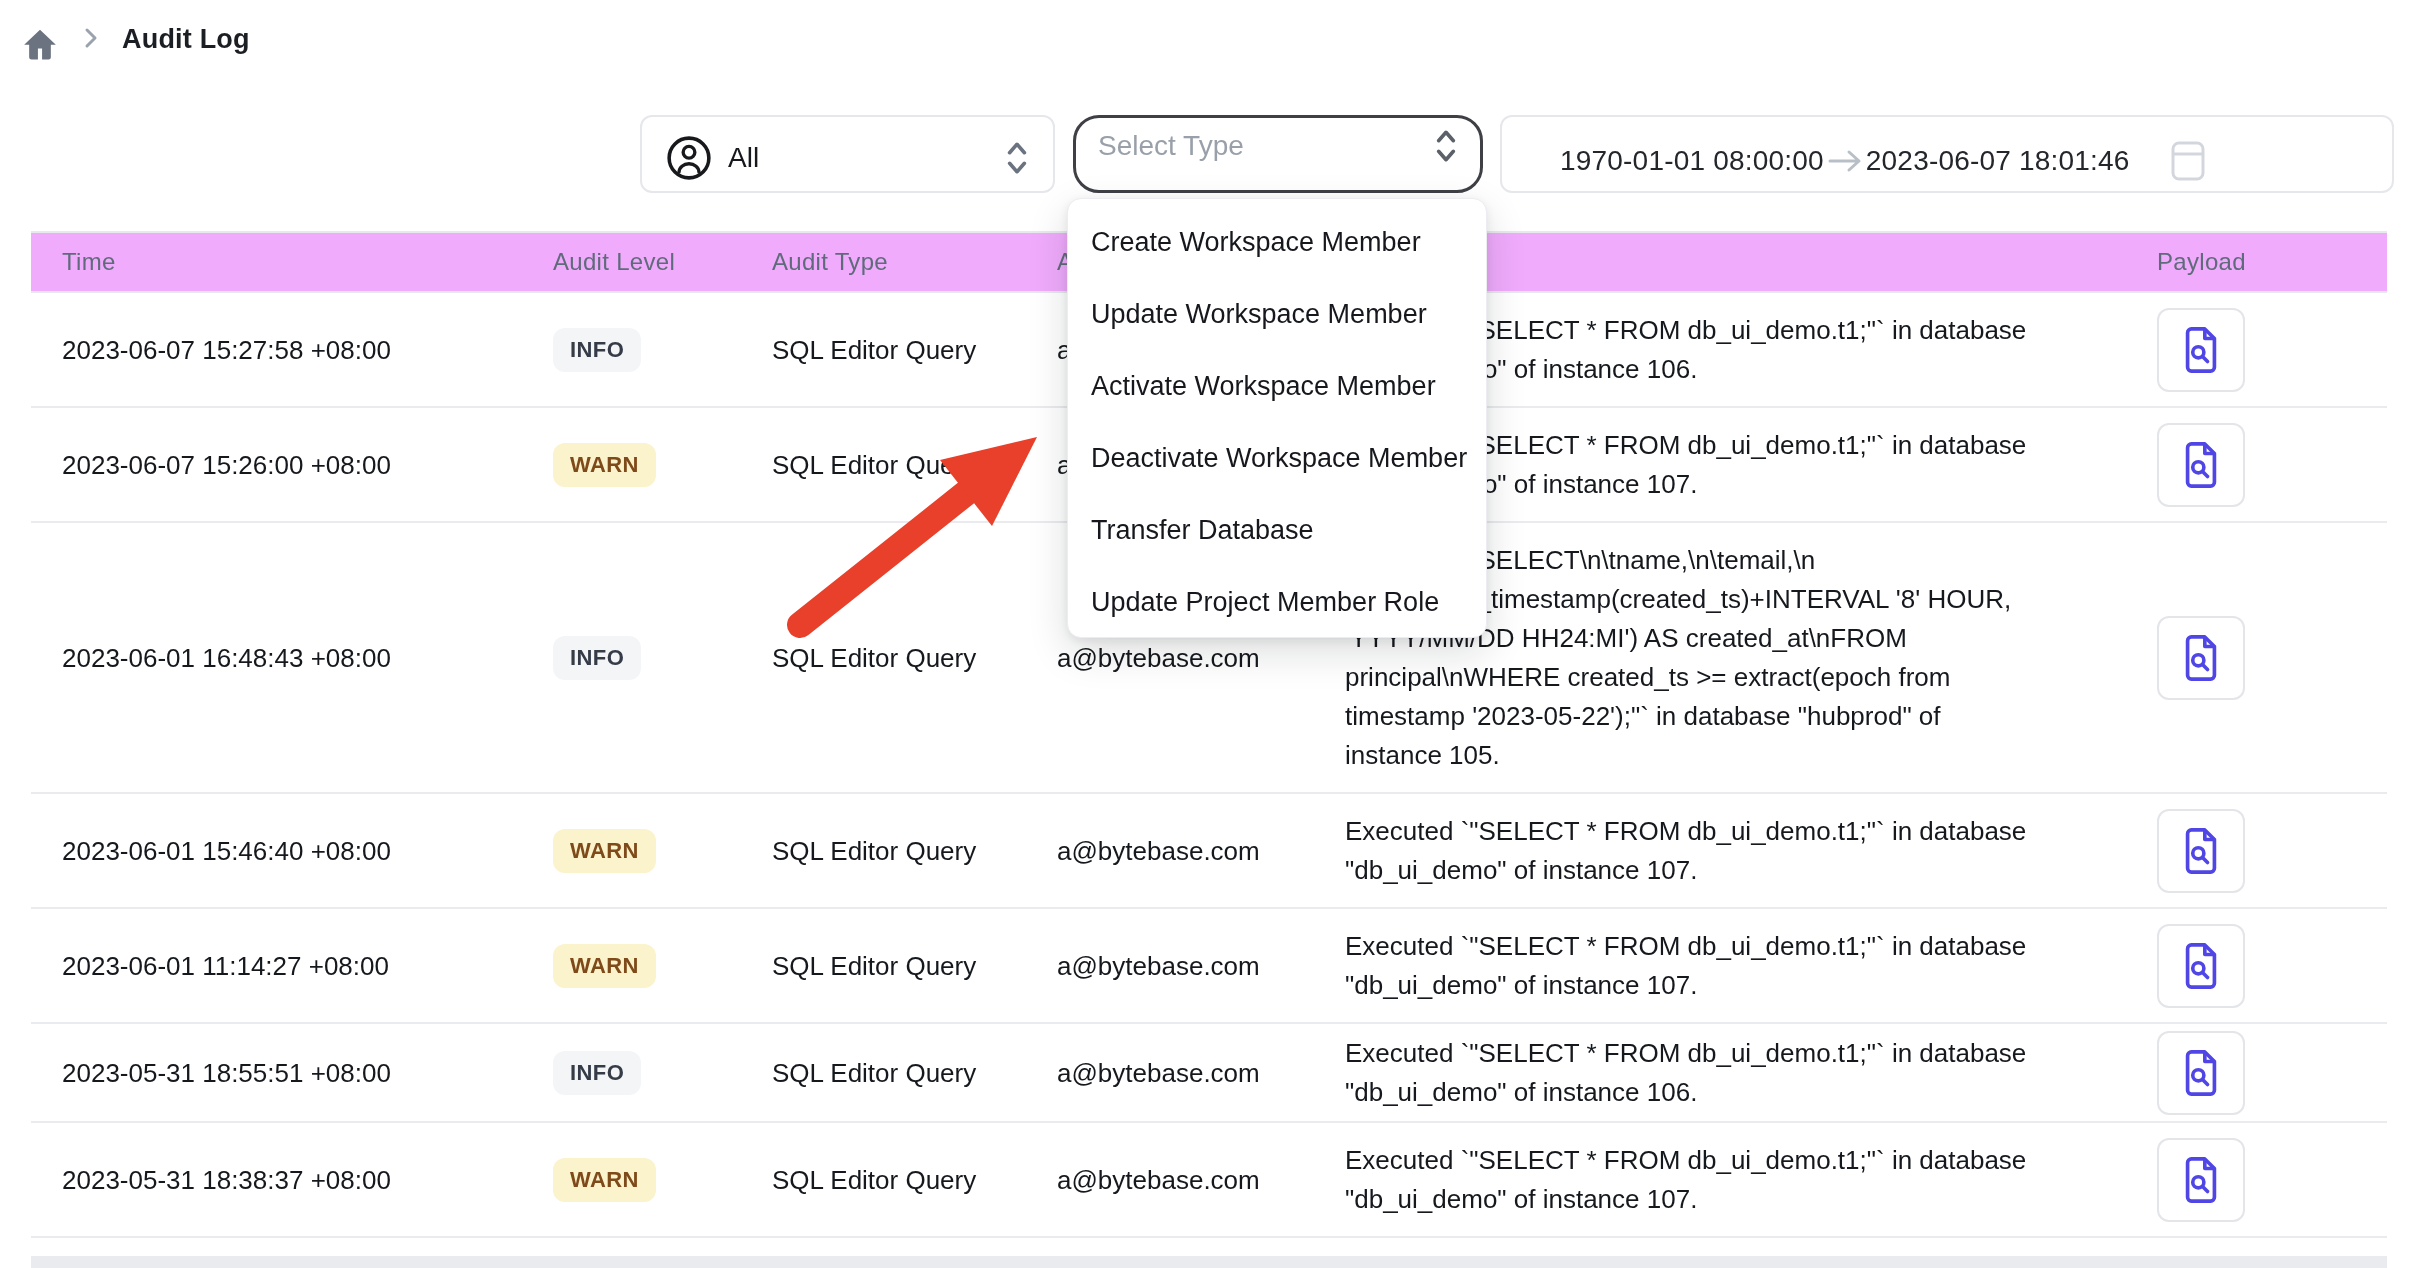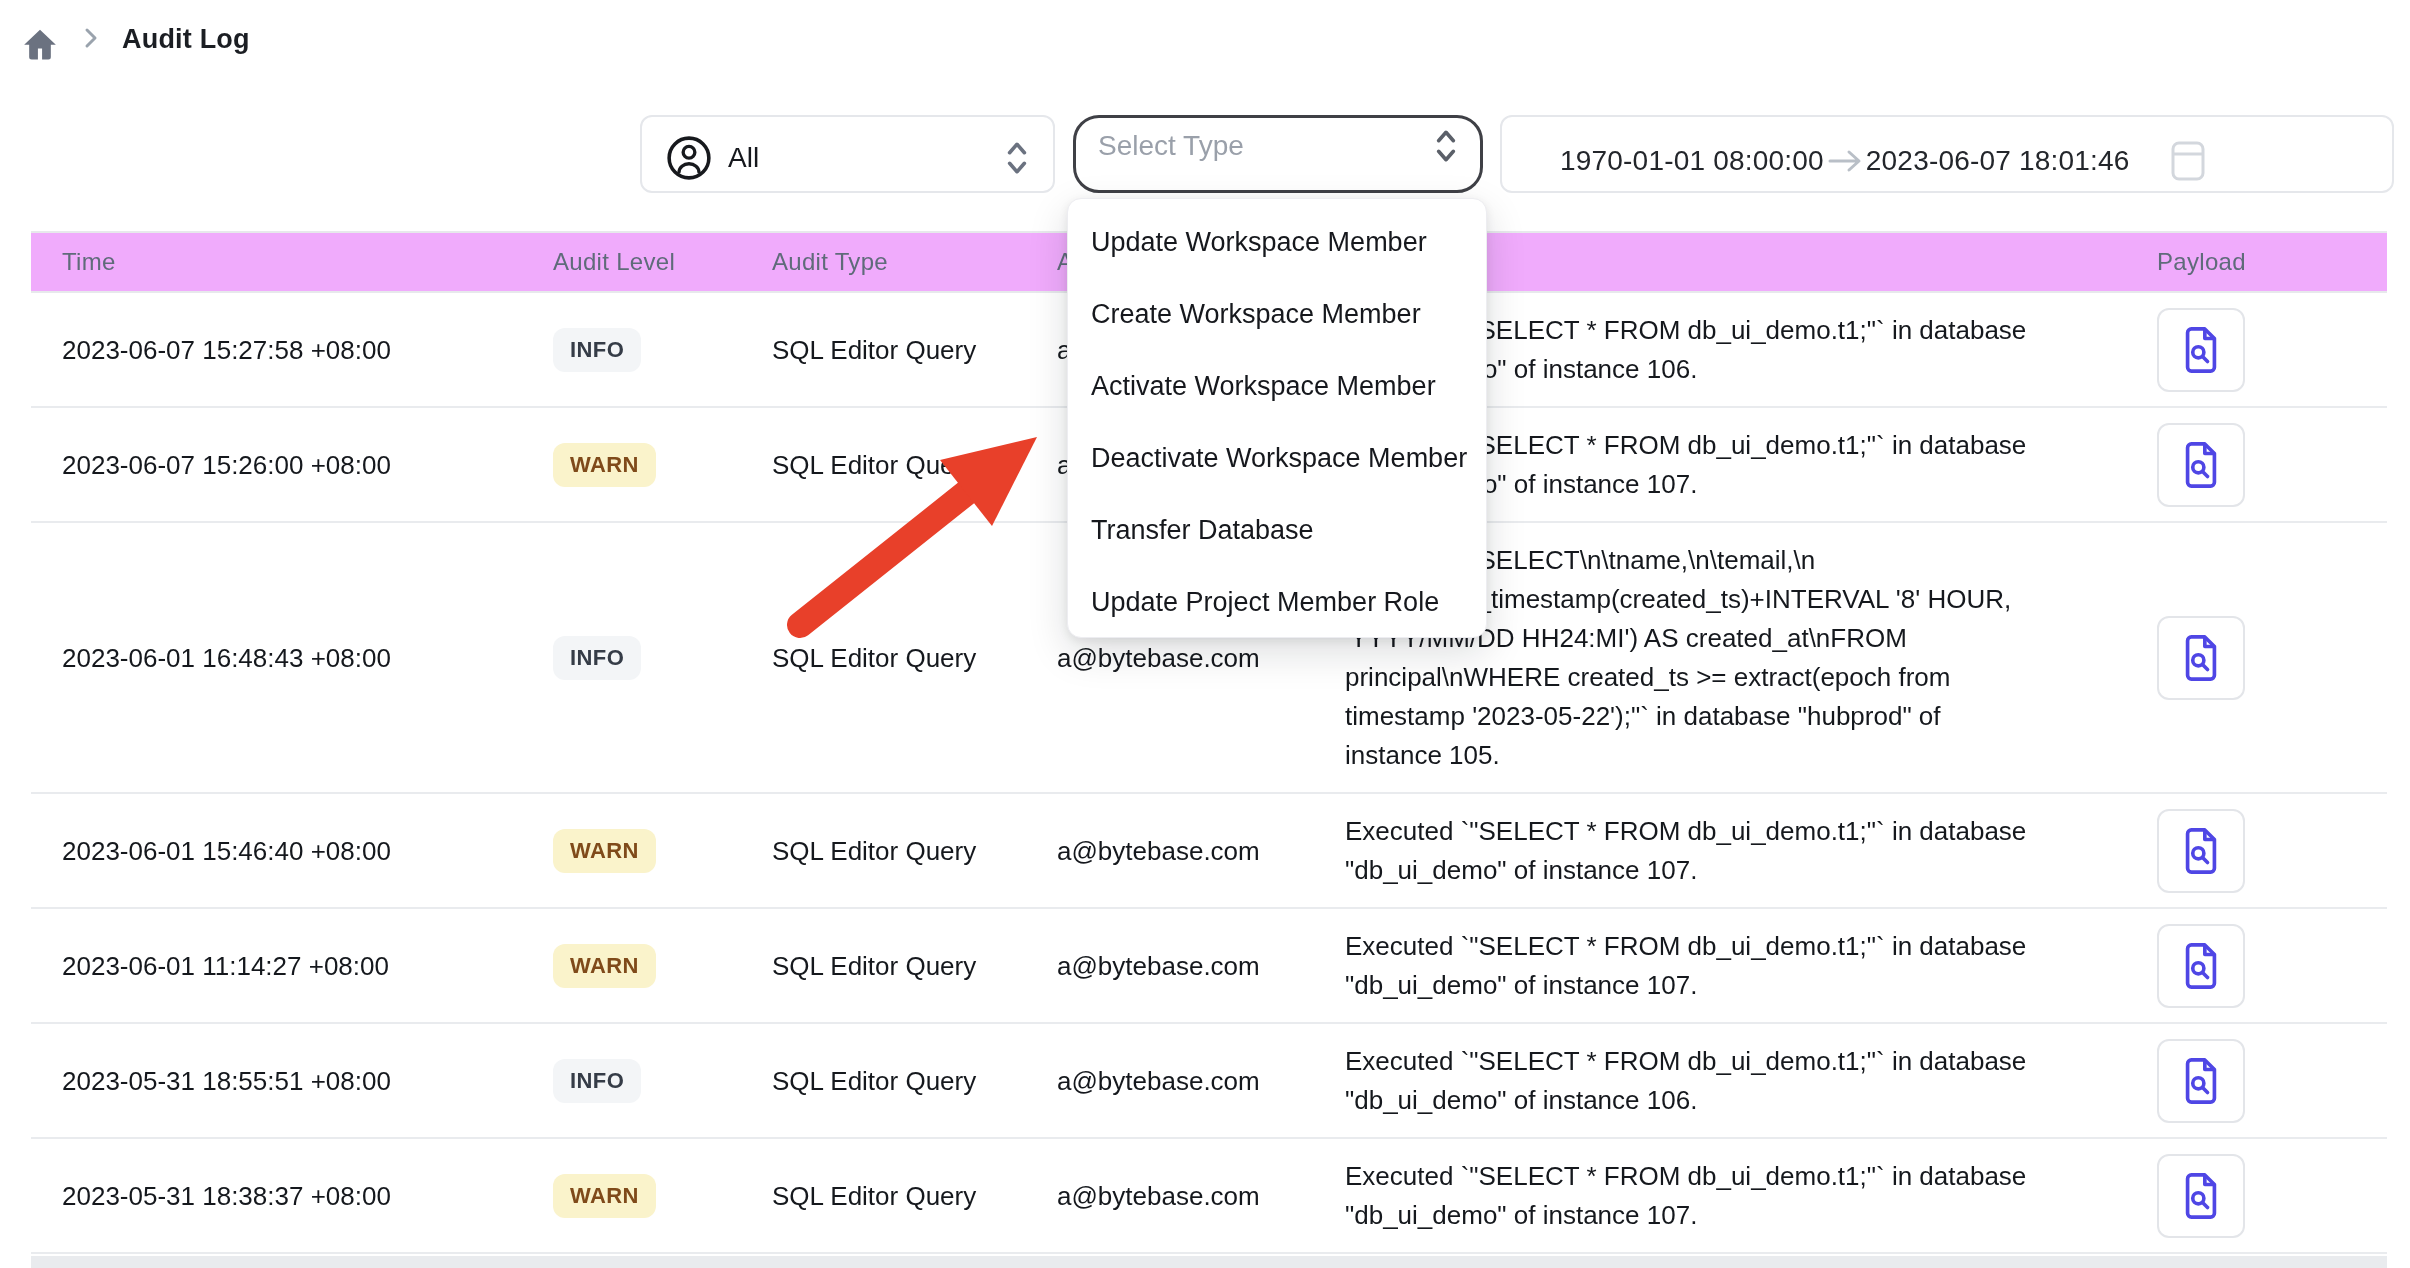--- a/index.html
+++ b/index.html
@@ -207,21 +207,21 @@
       <button class="payload-btn">
         <svg width="46" height="52" viewBox="0 0 24 26">
           <path d="M14 2 H7 a2 2 0 0 0 -2 2 v18 a2 2 0 0 0 2 2 h10 a2 2 0 0 0 2 -2 V7 Z" fill="none" stroke="#4f46e5" stroke-width="1.9" stroke-linejoin="round"></path>
           <path d="M14 2 v5 h5" fill="none" stroke="#4f46e5" stroke-width="1.9" stroke-linejoin="round"></path>
           <circle cx="10.6" cy="14.2" r="2.9" fill="none" stroke="#4f46e5" stroke-width="1.9"></circle>
           <line x1="12.8" y1="16.4" x2="15.4" y2="19" stroke="#4f46e5" stroke-width="1.9" stroke-linecap="round"></line>
         </svg>
       </button>
     </span>
   </div>
-      <div class="row" style="height: 115px;">
+      <div class="row" style="height: 99px;">
     <span class="cell c-time">2023-05-31 18:55:51 +08:00</span>
     <span class="cell c-level"><span class="badge info">INFO</span></span>
     <span class="cell c-type">SQL Editor Query</span>
     <span class="cell c-actor">a@bytebase.com</span>
     <span class="cell c-comment">
           <span class="cline">Executed `"SELECT * FROM db_ui_demo.t1;"` in database</span>
           <span class="cline">"db_ui_demo" of instance 106.</span>
         </span>
     <span class="cell c-payload">
       <button class="payload-btn">
@@ -252,22 +252,22 @@
           <line x1="12.8" y1="16.4" x2="15.4" y2="19" stroke="#4f46e5" stroke-width="1.9" stroke-linecap="round"></line>
         </svg>
       </button>
     </span>
   </div>
     </div>
 </div>
 <div id="bottom-strip"></div>
 
 <div id="type-dropdown">
+    <div class="dd-item">Create Workspace Member</div>
     <div class="dd-item">Update Workspace Member</div>
-    <div class="dd-item">Create Workspace Member</div>
     <div class="dd-item">Activate Workspace Member</div>
     <div class="dd-item">Deactivate Workspace Member</div>
     <div class="dd-item">Transfer Database</div>
     <div class="dd-item">Update Project Member Role</div>
   </div>
 
 <svg id="red-arrow" width="300" height="240" viewBox="0 0 300 240">
   <path d="M30 210 L196 78" fill="none" stroke="#e8402a" stroke-width="26" stroke-linecap="round"></path>
   <polygon points="267,22 222,111 170,45" fill="#e8402a"></polygon>
 </svg>

